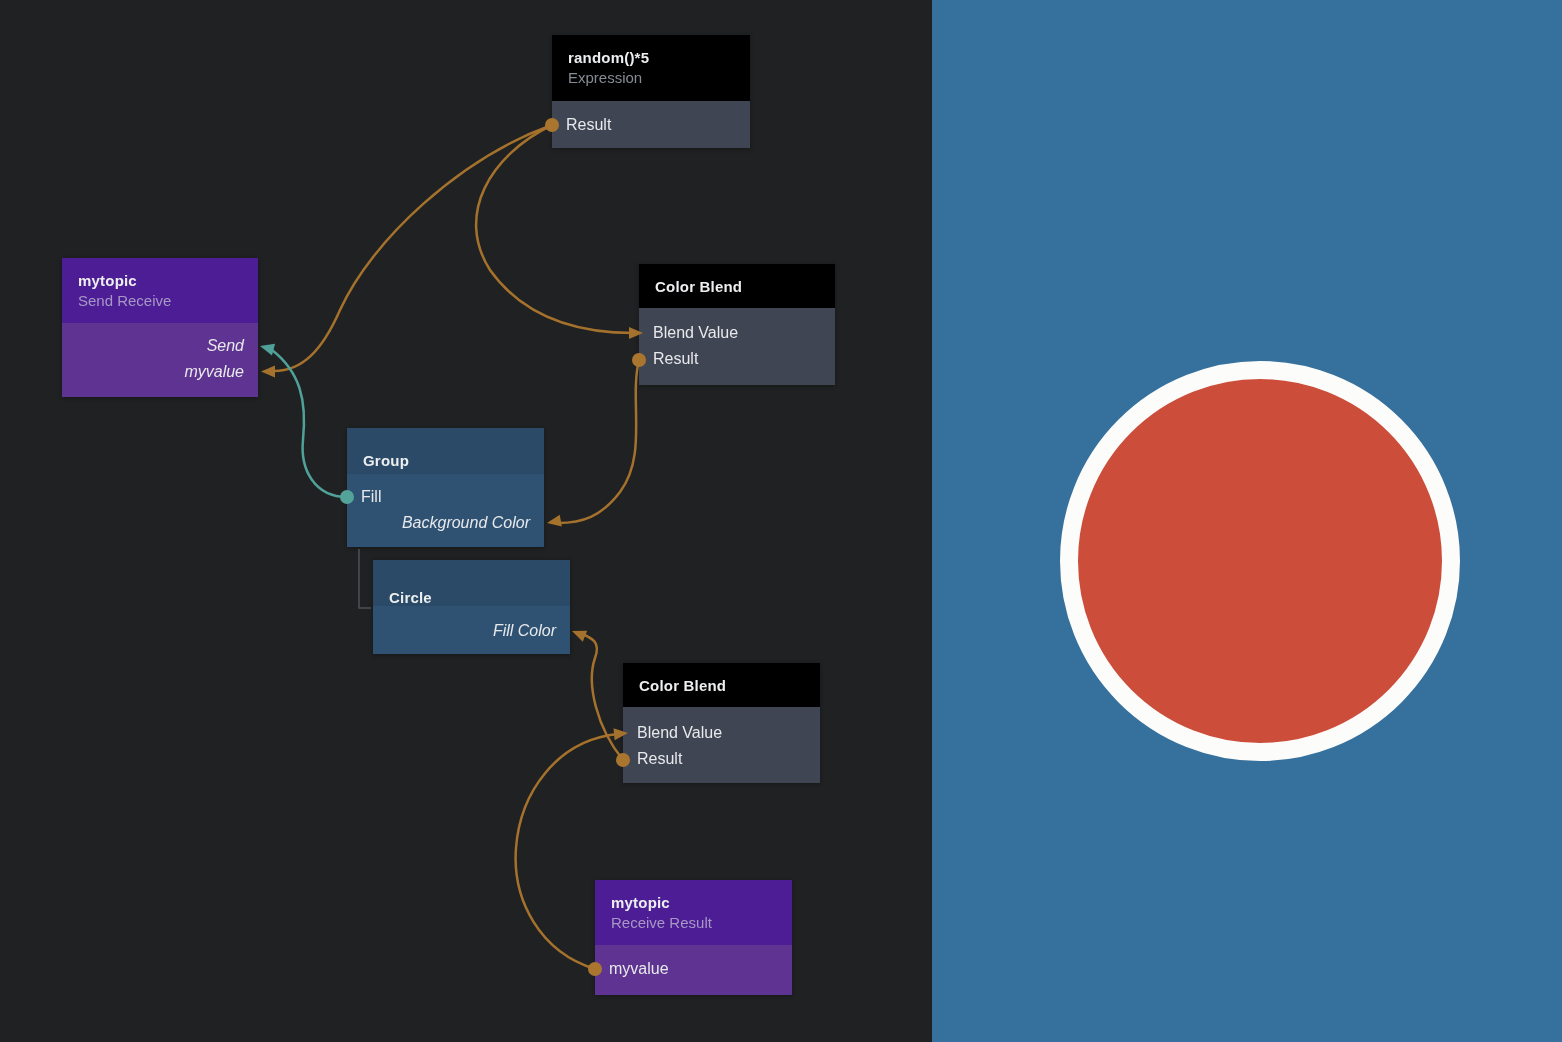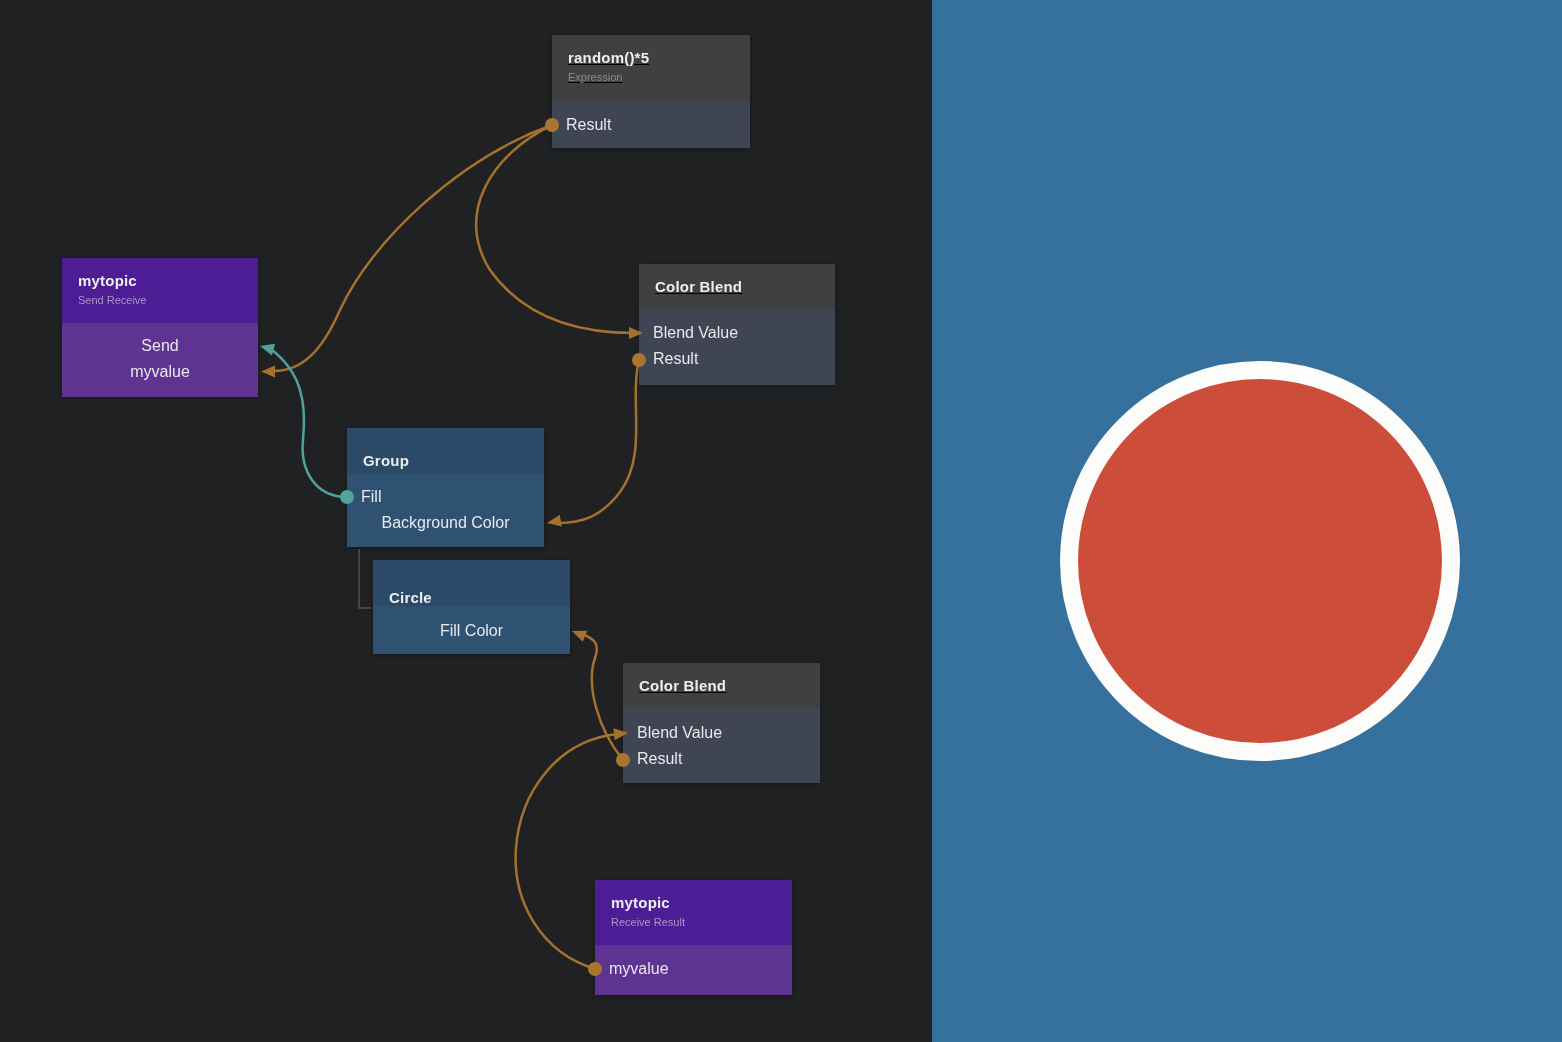--- a/index.html
+++ b/index.html
@@ -6,27 +6,27 @@
   html,body { width:1562px; height:1042px; overflow:hidden; background:#1f2021;
               font-family:"Liberation Sans", sans-serif; }
   .app { position:relative; width:1562px; height:1042px; }
 
   
   .canvas { position:absolute; left:0; top:0; width:932px; height:1042px; background:#202122; }
 
   .node { position:absolute; box-shadow:0 1px 4px rgba(0,0,0,0.35); }
   .node-header { padding:12px 16px 0 16px; }
   .node-title { font-size:15px; font-weight:700; color:#eceef0; line-height:20px; letter-spacing:.2px; }
-  .node-subtitle { font-size:11px; font-weight:400; line-height:19px; }
+  .node-subtitle { font-size:15px; font-weight:400; line-height:19px; }
   .node-body { }
   .port-row { height:26px; line-height:26px; font-size:16px; color:#e7e9eb; padding:0 14px; white-space:nowrap; }
-  .port-row.right { text-align:center; }
+  .port-row.right { text-align:right;font-style:italic; }
 
   
-  .slate .node-header { background:#404040;text-decoration:underline; }
+  .slate .node-header { background:#000000; }
   .slate .node-body   { background:#3f4553; }
   .slate .node-subtitle { color:#878b94; }
   
   .blue .node-header { background:#2b4a68; }
   .blue .node-body   { background:#2f5273; }
   
   .purple .node-header { background:#4c1d95; }
   .purple .node-body   { background:#5e3391; }
   .purple .node-subtitle { color:#a898c4; }
 

